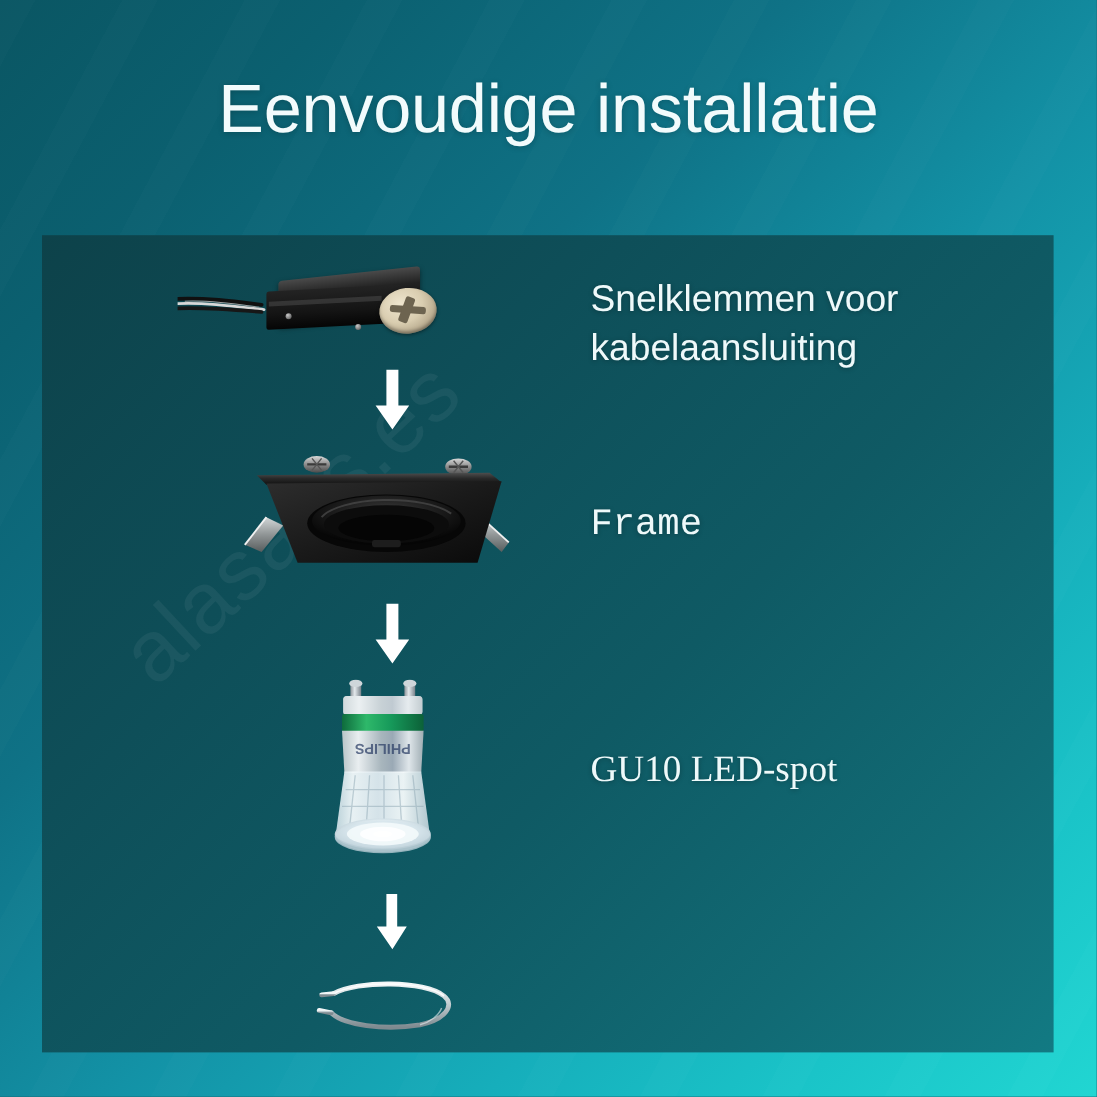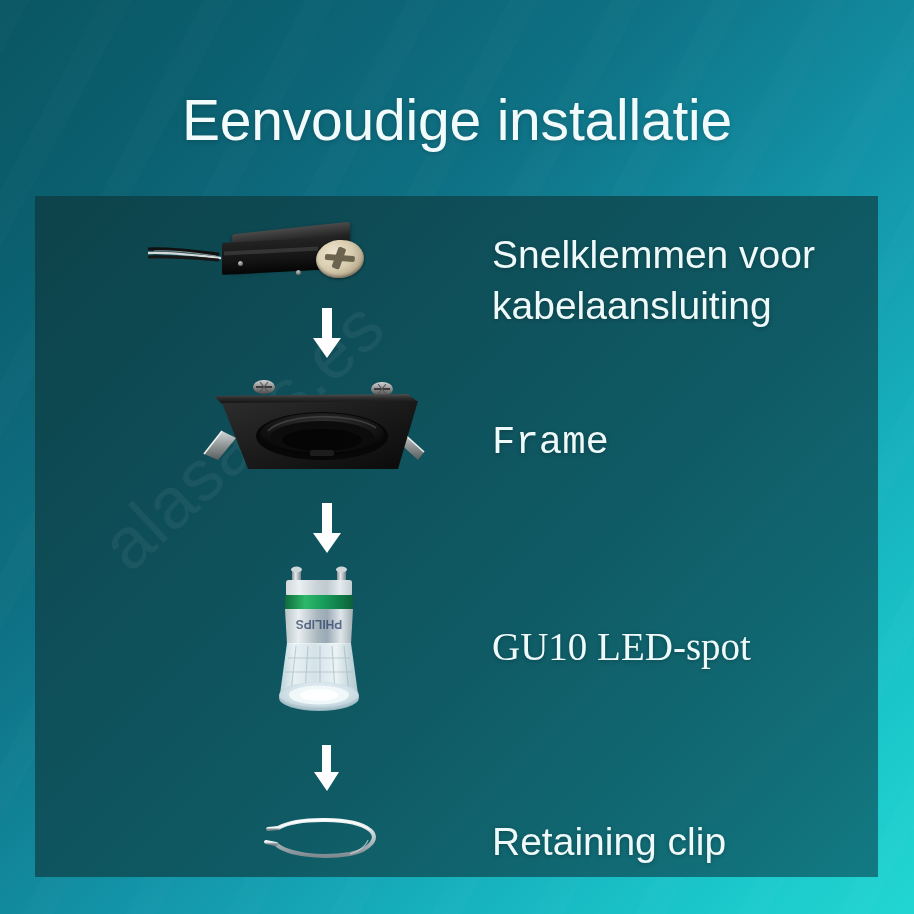--- a/index.html
+++ b/index.html
@@ -47,21 +47,20 @@
     top: 62px;
     width: 914px;
     text-align: center;
     color: #f2fbfc;
     font-size: 57px;
     font-weight: 400;
     letter-spacing: -0.2px;
     line-height: 1.05;
     text-shadow: 0 1px 5px rgba(0,0,0,.20);
     z-index: 6;
-    margin-top: 29px;
   }
 
   
   .panel {
     position: absolute;
     left: 35px;
     top: 196px;
     width: 843px;
     height: 681px;
     background:
@@ -89,21 +88,21 @@
     letter-spacing: 1px;
     white-space: nowrap;
     user-select: none;
     z-index: 3;
   }
 
   
   .label {
     position: absolute;
     color: #eef9fa;
-    font-size: 39px;
+    font-size: 31px;
     font-weight: 400;
     line-height: 1.32;
     text-shadow: 0 1px 4px rgba(0,0,0,.28);
     z-index: 5;
     white-space: pre-line;
   }
   .lbl-terminal { left: 492px; top: 229px; }
   .lbl-frame    { left: 492px; top: 418px; font-family: Liberation Mono, monospace; }
   .lbl-lamp     { left: 492px; top: 621px; font-family: Liberation Serif, serif; }
   .lbl-clip     { left: 492px; top: 816px; }
@@ -368,15 +367,14 @@
         </linearGradient>
       </defs>
       <path d="M20,20 C40,9 96,9 112,22 C122,30 112,42 92,46 C62,51 28,46 18,36" fill="none" stroke="url(#wire)" stroke-width="4" stroke-linecap="round"></path>
       <path d="M20,20 C40,9 96,9 112,22" fill="none" stroke="#ffffff" stroke-width="1.4" opacity="0.85"></path>
       <path d="M20,20 L10,21" fill="none" stroke="url(#wire)" stroke-width="4" stroke-linecap="round"></path>
       <path d="M18,36 L8,34" fill="none" stroke="url(#wire)" stroke-width="4" stroke-linecap="round"></path>
       <path d="M92,46 C100,44 108,38 110,32" fill="none" stroke="#e8eef0" stroke-width="1.2" opacity="0.6"></path>
     </svg>
   </div>
 
-  <div class="label lbl-clip">Retaining clip</div>
 
 </div>
 
 </body></html>

